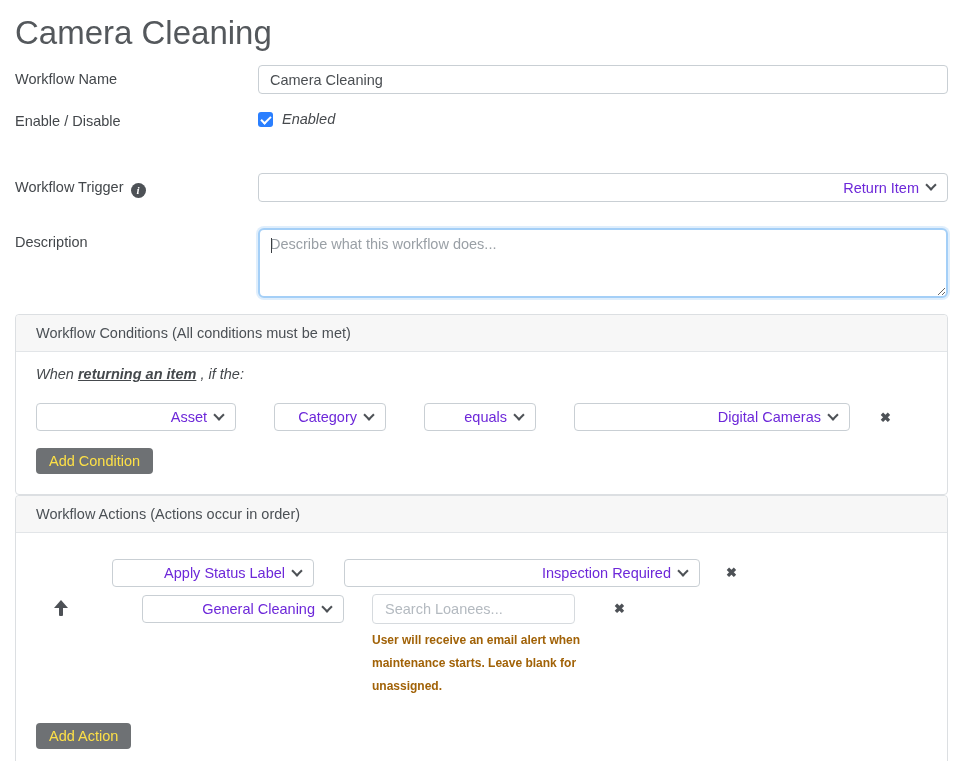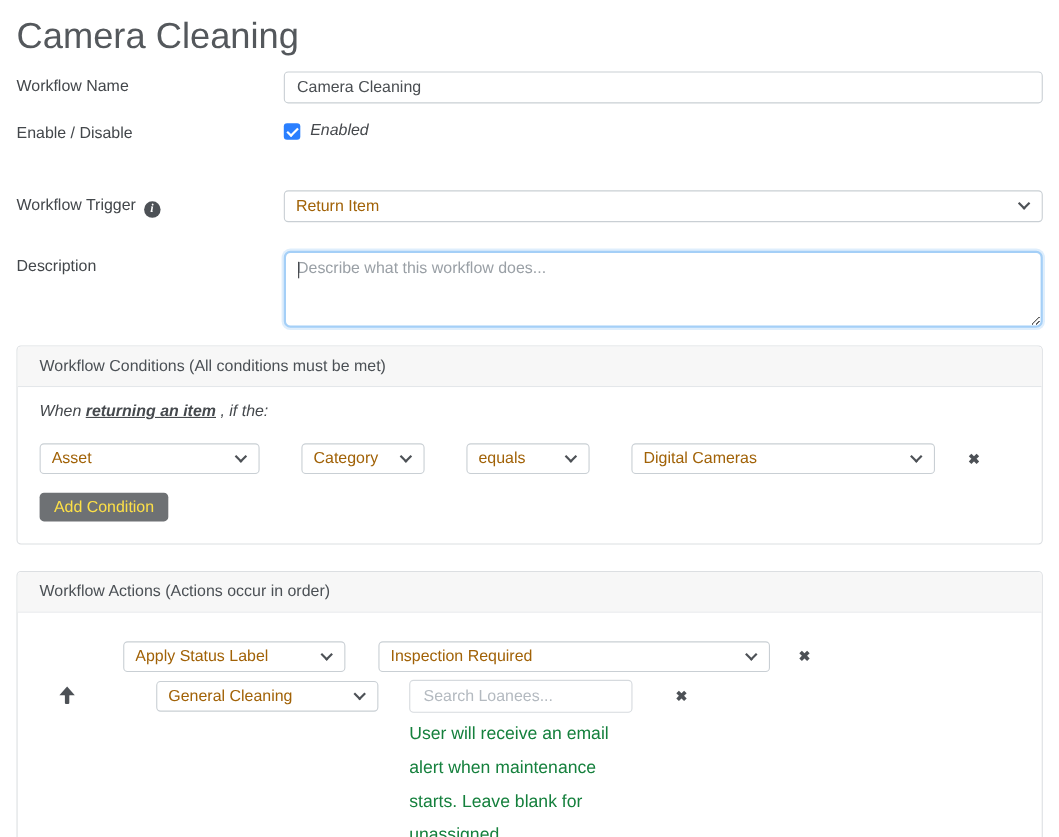--- a/index.html
+++ b/index.html
@@ -59,22 +59,22 @@
   }
 
   
   .select-wrap { position: relative; display: inline-block; flex: none; }
   .select-wrap.full { display: block; }
   .select-wrap select {
     appearance: none; -webkit-appearance: none; -moz-appearance: none;
     width: 100%; height: 28px;
     border: 1px solid #c9cfd4; border-radius: 4px;
     padding: 0 28px 0 10px;
-    font-family: inherit; font-size: 14.5px; color: #a16207;
-    background: #fff; cursor: pointer;
+    font-family: inherit; font-size: 14.5px; color: #6d28d9;
+    background: #fff; cursor: pointer; text-align: right;
   }
   .select-wrap.tall select { height: 29px; }
   .caret {
     position: absolute; right: 13px; top: 8px;
     width: 8px; height: 8px;
     border-right: 2px solid #4d5156; border-bottom: 2px solid #4d5156;
     transform: rotate(45deg); pointer-events: none;
   }
 
   
@@ -86,21 +86,21 @@
     padding: 6px 10px; font-family: inherit; font-size: 14.5px; color: #4a4e52;
     outline: none; resize: both;
   }
   .description::placeholder { color: #9aa0a6; }
   .caret-line {
     position: absolute; left: 13px; top: 10px; width: 1px; height: 15px;
     background: #3a3e42;
   }
 
   
-  .card { border: 1px solid #dcdfe2; border-radius: 4px; margin-bottom: 24px; background: #fff; }
+  .card { border: 1px solid #dcdfe2; border-radius: 4px; margin-bottom: 0; background: #fff; }
   .card-header {
     background: #f7f7f7; border-bottom: 1px solid #e2e5e8;
     padding: 10px 20px; font-size: 14.5px; color: #4b5055;
     border-radius: 4px 4px 0 0;
   }
   .card-body { padding: 14px 20px 20px; }
 
   .intro { font-size: 14.5px; color: #45494d; font-style: italic; }
   .intro .trigger-link { font-weight: 700; text-decoration: underline; }
 
@@ -141,21 +141,21 @@
 
   .search-col { display: flex; flex-direction: column; flex: none; }
   .search-input {
     width: 203px; height: 30px; margin-top: -1px;
     border: 1px solid #d6dade; border-radius: 4px;
     padding: 0 12px; font-family: inherit; font-size: 14.5px; color: #4a4e52;
   }
   .search-input::placeholder { color: #b4bac0; }
   .helper {
     width: 216px; margin-top: 5px;
-    font-size: 16px; color: #15803d; line-height: 1.92;
+    font-size: 12px; color: #a16207; line-height: 1.92; font-weight: bold;
   }
 </style>
 </head>
 <body>
 
 <div class="container">
 
   <h1 class="page-title">Camera Cleaning</h1>
 
   <div class="form-row mb15">

